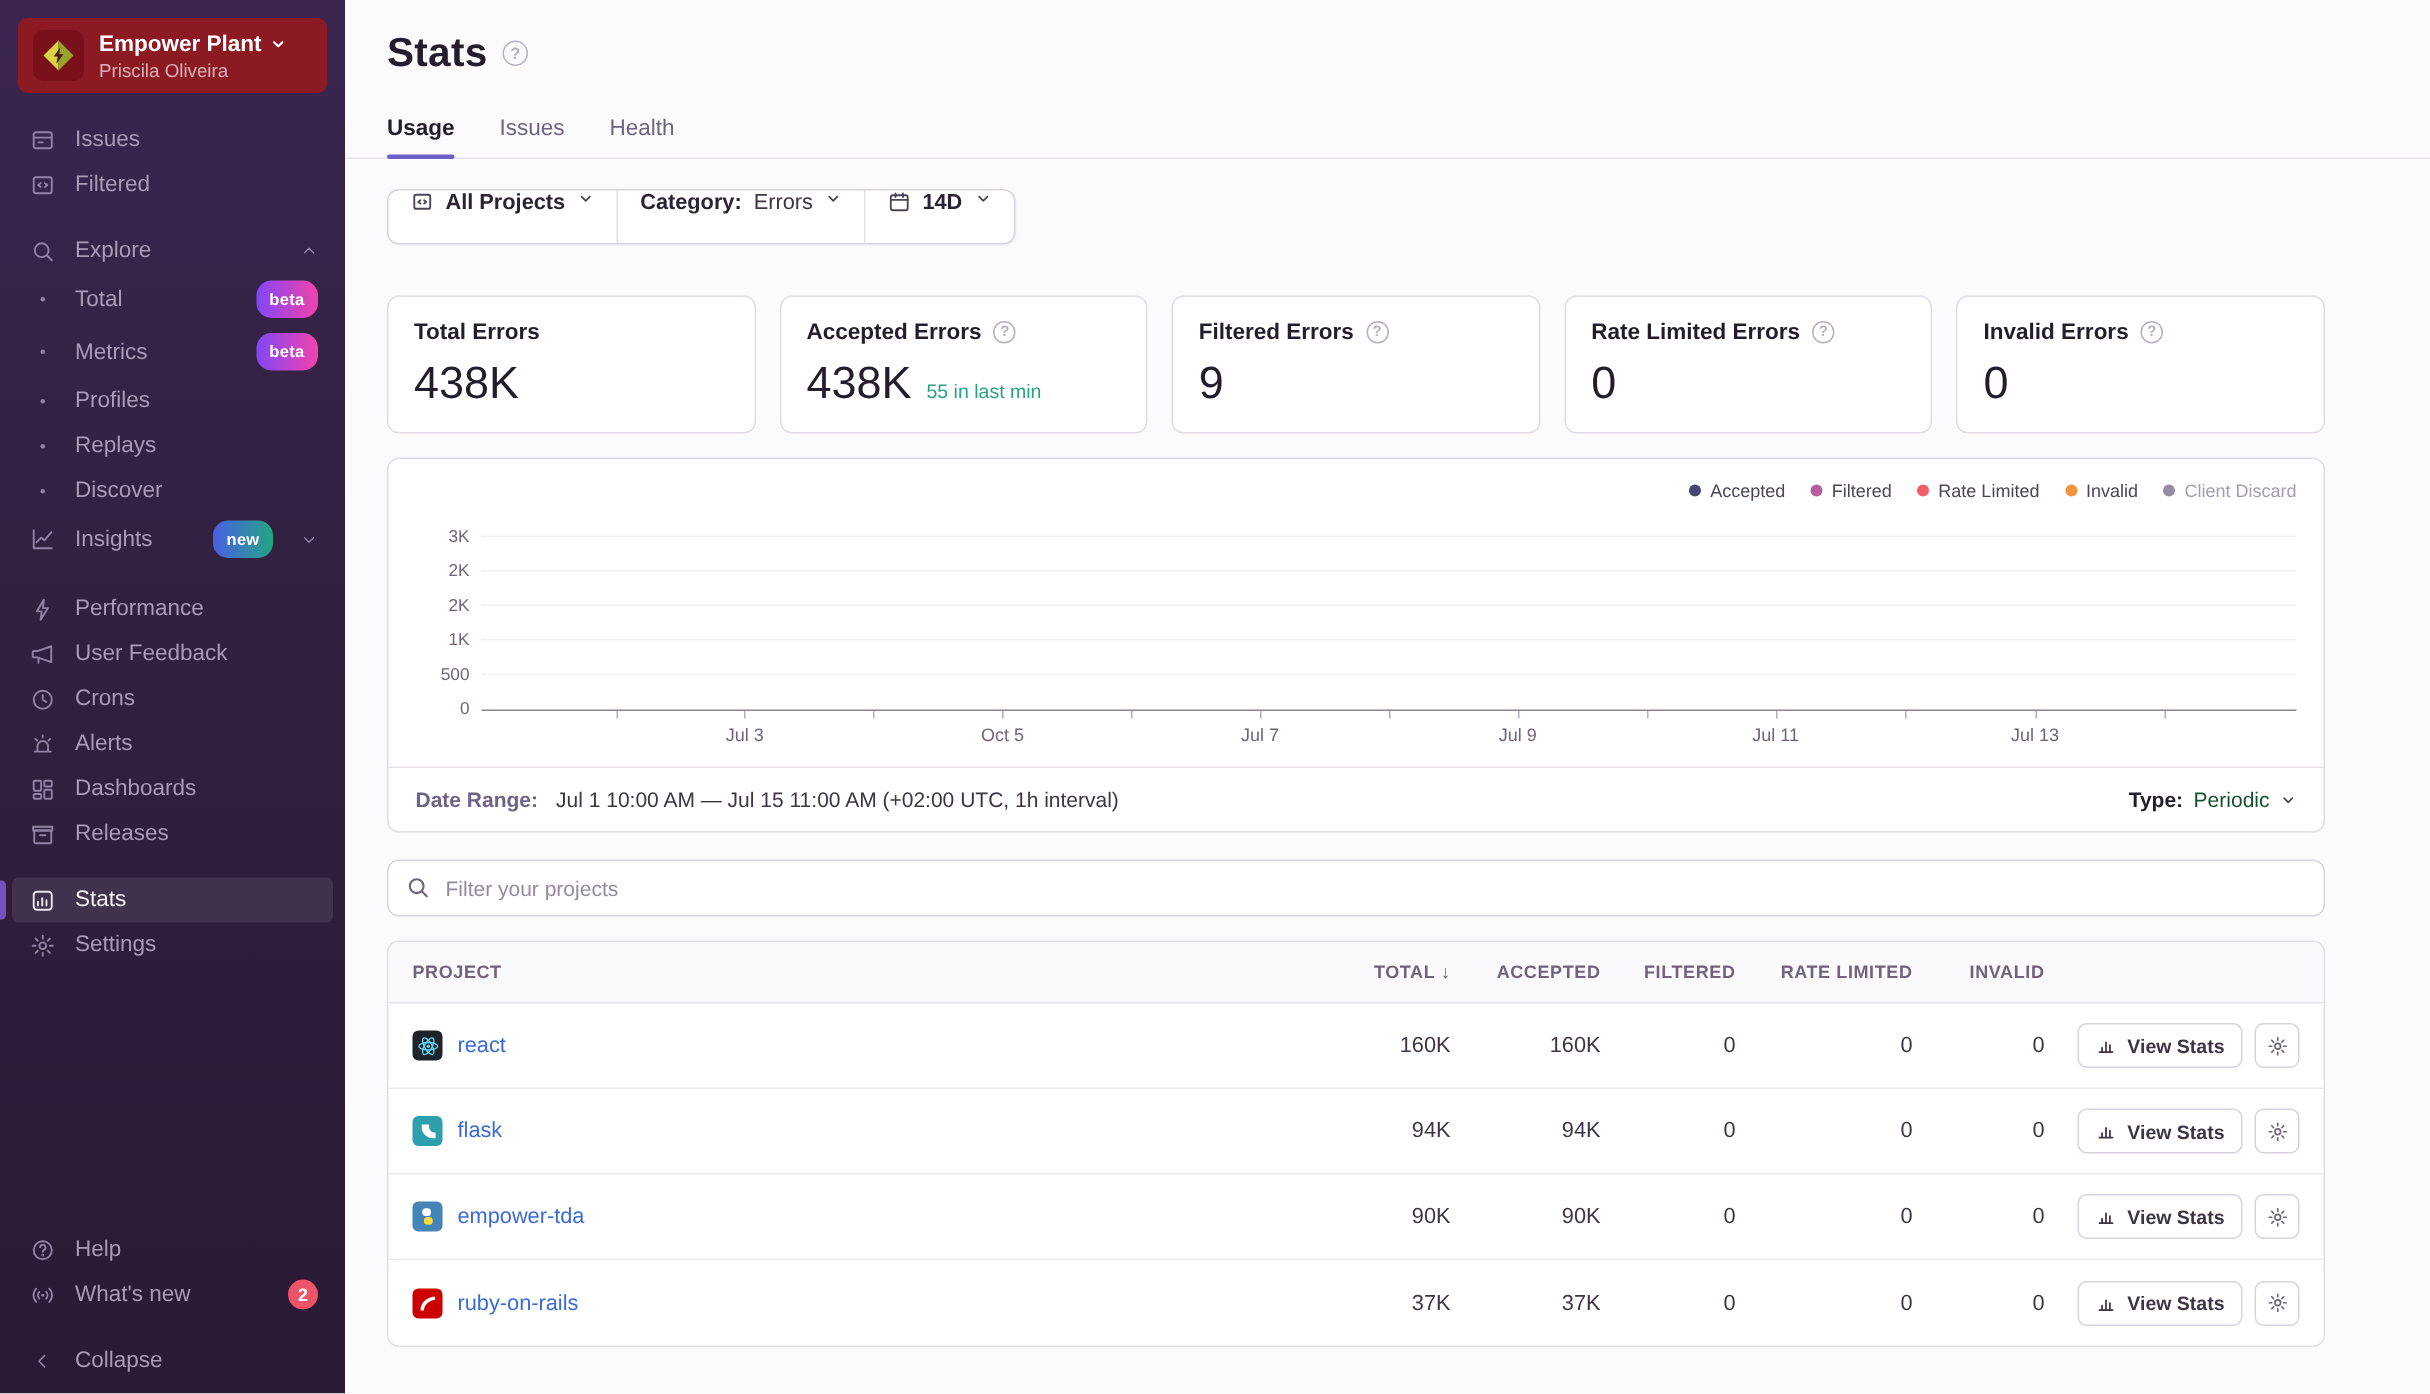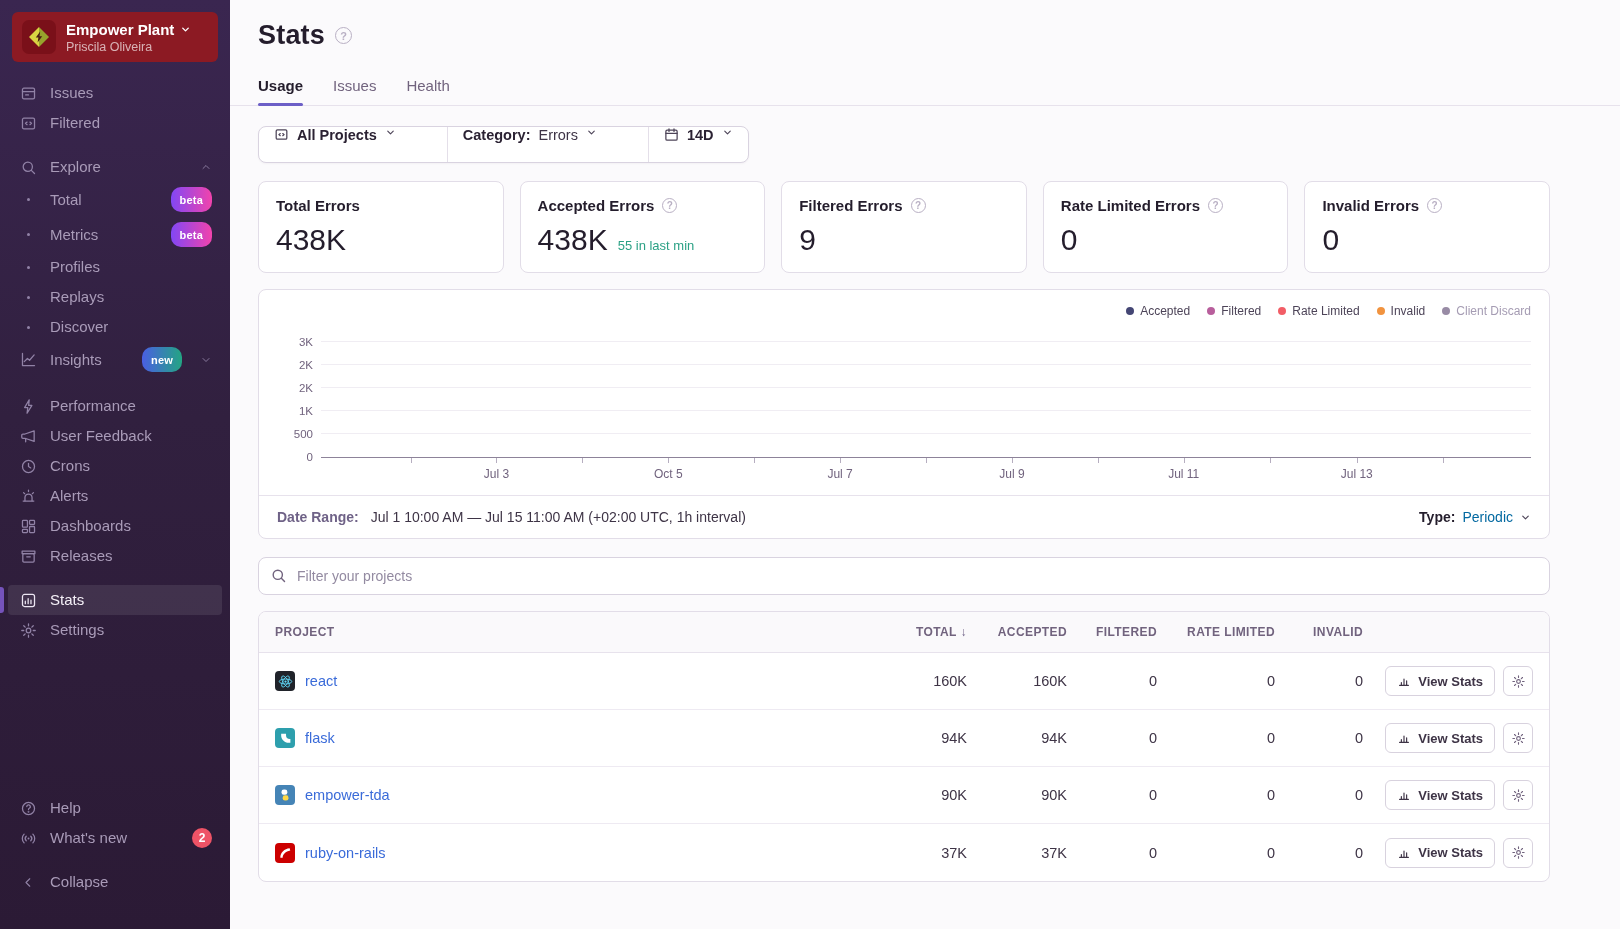--- a/index.html
+++ b/index.html
@@ -40,21 +40,21 @@
   .bullet::after { content:""; width:3px; height:3px; border-radius:50%; background:#9182a6; }
   .nav-gap { height:14px; flex-shrink:0; }
   .badge-pill {
     margin-left:auto; font-size:11px; font-weight:700; color:#fff;
     padding:2.5px 9px; border-radius:10px; letter-spacing:.2px;
   }
   .badge-beta { background:linear-gradient(90deg,#8247f5,#f143ac); }
   .badge-new  { background:linear-gradient(90deg,#4a5fe3,#23a583); }
   .nav-chevron { margin-left:auto; color:#9182a6; display:flex; }
   .badge-pill + .nav-chevron { margin-left:6px; }
-  .sidebar-footer { padding:6px 8px 32px; display:flex; flex-direction:column; }
+  .sidebar-footer { padding:6px 8px 7px; display:flex; flex-direction:column; }
   .count-badge {
     margin-left:auto; width:20px; height:20px; border-radius:50%;
     background:#ee5366; color:#fff; font-size:12px; font-weight:700;
     display:flex; align-items:center; justify-content:center;
   }
   
   .main { flex:1; padding:0 70px 0 28px; overflow:hidden; }
   .page-head { margin-top:20px; display:flex; align-items:center; gap:10px; }
   .page-title { font-size:27px; font-weight:700; color:#241d2c; letter-spacing:.2px; }
   .help-circle {
@@ -68,27 +68,27 @@
   .tab { position:relative; padding-bottom:11px; font-size:15px; color:#71637e; cursor:pointer; }
   .tab.active { color:#241d2c; font-weight:700; }
   .tab.active::after { content:""; position:absolute; left:0; right:0; bottom:-1px; height:3px; border-radius:2px; background:#6c5fc7; }
   
   .filter-bar {
     margin-top:20px; display:inline-flex; align-items:stretch; height:37px;
     background:#fff; border:1px solid #d9d3e0; border-radius:8px;
     box-shadow:0 1px 2px rgba(43,34,51,.04);
   }
   .filter-seg { display:flex; gap:8px; padding:0 15px; font-size:14.5px; color:#2b2233; cursor:pointer; }
-  .filter-seg + .filter-seg { border-left:1px solid #e4dfe9;margin-left:36px; }
+  .filter-seg + .filter-seg { border-left:1px solid #e4dfe9; }
   .filter-seg .b { font-weight:700; }
   .filter-seg .v { color:#3e3446; }
   .filter-seg .ic { color:#4d4458; display:flex; }
   .chev { color:#4d4458; display:flex; }
   
-  .cards { margin-top:18px; display:grid; grid-template-columns:repeat(5,1fr); gap:16px; }
+  .cards { margin-top:34px; display:grid; grid-template-columns:repeat(5,1fr); gap:16px; }
   .card { background:#fff; border:1px solid #e2dde8; border-radius:8px; padding:15px 17px; height:92px; }
   .card-title { font-size:15px; font-weight:700; color:#241d2c; display:flex; align-items:center; gap:8px; }
   .card-value { margin-top:9px; font-size:30px; font-weight:500; color:#241d2c; display:flex; align-items:baseline; gap:10px; }
   .card-extra { font-size:13px; font-weight:500; color:#2ba185; }
   
   .chart-card { margin-top:16px; background:#fff; border:1px solid #e2dde8; border-radius:8px; }
   .legend { display:flex; justify-content:flex-end; gap:17px; padding:14px 18px 2px; font-size:12px; color:#4d4458; }
   .legend-item { display:flex; align-items:center; gap:6px; cursor:pointer; }
   .legend-dot { width:8px; height:8px; border-radius:50%; }
   .legend-item.muted { color:#a59cb3; }
@@ -104,21 +104,21 @@
   .x-tick { position:absolute; top:0; width:1px; height:5px; background:#b6aec0; }
   .x-label { position:absolute; top:9px; transform:translateX(-50%); font-size:12px; color:#71637e; white-space:nowrap; }
   .chart-footer {
     margin-top:9px; border-top:1px solid #e7e2ec; padding:13px 18px;
     display:flex; justify-content:space-between; align-items:center; font-size:14px;
   }
   .dr-label { font-weight:700; color:#6f6287; }
   .dr-value { color:#3e3446; margin-left:12px; }
   .type-sel { display:flex; align-items:center; gap:7px; cursor:pointer; }
   .type-label { font-weight:700; color:#241d2c; }
-  .type-value { color:#0369a1; }
+  .type-value { color:#14532d; }
   
   .search-wrap { margin-top:18px; position:relative; }
   .search-wrap input {
     width:100%; height:38px; border:1px solid #d9d3e0; border-radius:8px;
     padding:0 12px 0 38px; font-size:14px; font-family:inherit; color:#2b2233; background:#fff; outline:none;
   }
   .search-wrap input::placeholder { color:#938aa1; }
   .search-icon-pos { position:absolute; left:12px; top:10px; color:#71637e; display:flex; }
   
   .table-card { margin-top:16px; background:#fff; border:1px solid #e2dde8; border-radius:8px; overflow:hidden; }

